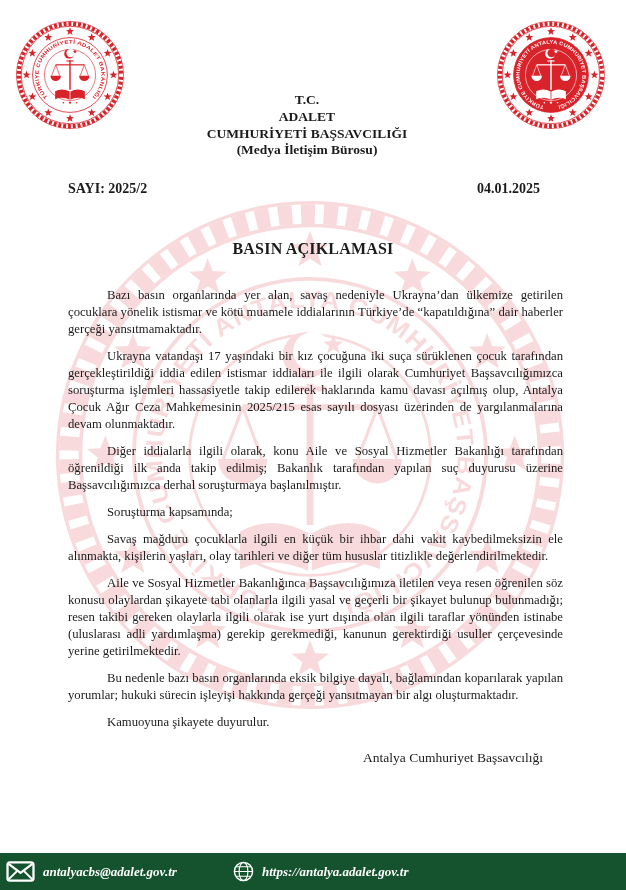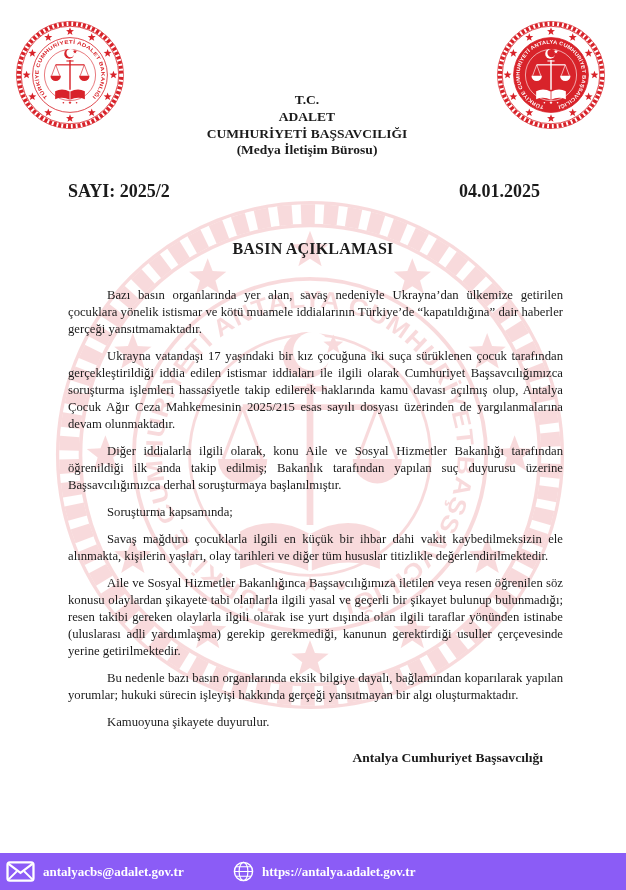--- a/index.html
+++ b/index.html
@@ -16,35 +16,35 @@
     opacity:0.16; pointer-events:none; z-index:0;
   }
   
   .header-block {
     position:absolute; top:92px; left:0; right:12px; z-index:1;
     text-align:center; font-weight:bold; font-size:13.5px; line-height:16.8px;
   }
   .meta-row {
     position:absolute; top:181px; left:68px; right:86px; z-index:1;
     display:flex; justify-content:space-between;
-    font-weight:bold; font-size:18px;
+    font-weight:bold; font-size:14px;
   }
   .doc-title {
     position:absolute; top:240px; left:0; right:0; z-index:1;
     text-align:center; font-weight:bold; font-size:16px; letter-spacing:0.2px;
   }
   
   .body-block { position:absolute; top:287px; left:68px; right:63px; z-index:1; }
   .body-block p {
     margin:0 0 10px 0; text-align:justify; text-indent:39px;
     font-size:12.7px; line-height:17px;
   }
   .signature {
     position:absolute; top:750px; right:83px; z-index:1;
-    font-weight:bold; font-size:13.5px;
+    font-weight:normal; font-size:13.5px;
   }
   
   .footer {
     position:absolute; left:0; right:0; bottom:0; height:37px; z-index:2;
   }
   .f-item {
     position:absolute; top:0; height:37px;
     display:flex; align-items:center; gap:8px;
   }
   .f-txt {
@@ -193,21 +193,21 @@
     <p>Diğer iddialarla ilgili olarak, konu Aile ve Sosyal Hizmetler Bakanlığı tarafından öğrenildiği ilk anda takip edilmiş; Bakanlık tarafından yapılan suç duyurusu üzerine Başsavcılığımızca derhal soruşturmaya başlanılmıştır.</p>
     <p>Soruşturma kapsamında;</p>
     <p>Savaş mağduru çocuklarla ilgili en küçük bir ihbar dahi vakit kaybedilmeksizin ele alınmakta, kişilerin yaşları, olay tarihleri ve diğer tüm hususlar titizlikle değerlendirilmektedir.</p>
     <p>Aile ve Sosyal Hizmetler Bakanlığınca Başsavcılığımıza iletilen veya resen öğrenilen söz konusu olaylardan şikayete tabi olanlarla ilgili yasal ve geçerli bir şikayet bulunup bulunmadığı; resen takibi gereken olaylarla ilgili olarak ise yurt dışında olan ilgili taraflar yönünden istinabe (uluslarası adli yardımlaşma) gerekip gerekmediği, kanunun gerektirdiği usuller çerçevesinde yerine getirilmektedir.</p>
     <p>Bu nedenle bazı basın organlarında eksik bilgiye dayalı, bağlamından koparılarak yapılan yorumlar; hukuki sürecin işleyişi hakkında gerçeği yansıtmayan bir algı oluşturmaktadır.</p>
     <p>Kamuoyuna şikayete duyurulur.</p>
   </main>
 
   <div class="signature">Antalya Cumhuriyet Başsavcılığı</div>
 
-  <footer class="footer" id="footer-bar" style="background: #8b5cf6;">
+  <footer class="footer" id="footer-bar" style="background: #14532d; font-style: italic;">
     <div class="f-item" style="left:6px">
       <svg viewBox="0 0 30 22" width="29" height="21">
         <rect x="1.4" y="1.4" width="27.2" height="19.2" rx="2.5" fill="none" stroke="#fff" stroke-width="2.4"></rect>
         <path d="M2.5 3 L15 12.5 L27.5 3" fill="none" stroke="#fff" stroke-width="2.4"></path>
         <path d="M2.5 19.2 L11.2 10.8 M27.5 19.2 L18.8 10.8" fill="none" stroke="#fff" stroke-width="2"></path>
       </svg>
       <span class="f-txt">antalyacbs@adalet.gov.tr</span>
     </div>
     <div class="f-item" style="left:233px">
       <svg viewBox="0 0 22 22" width="21" height="21">

